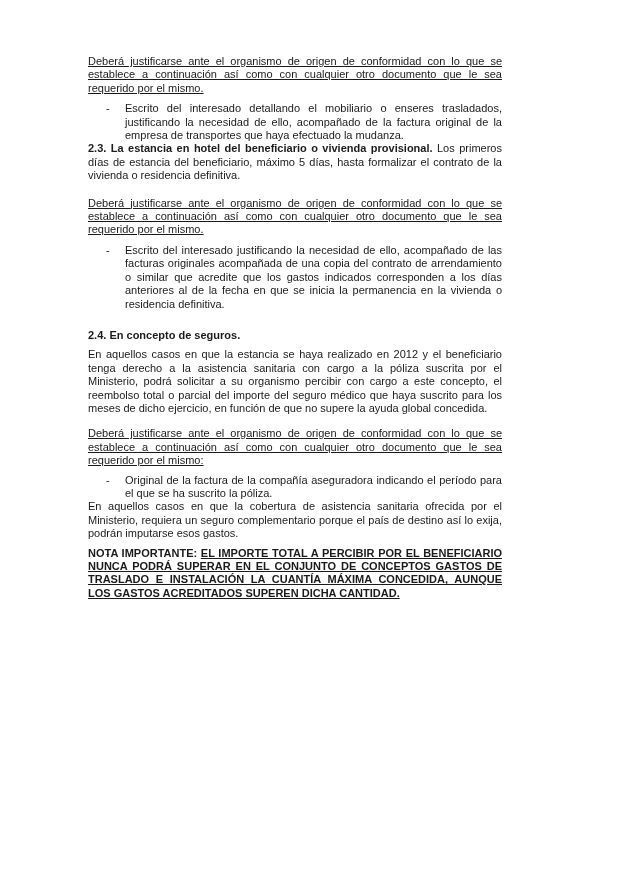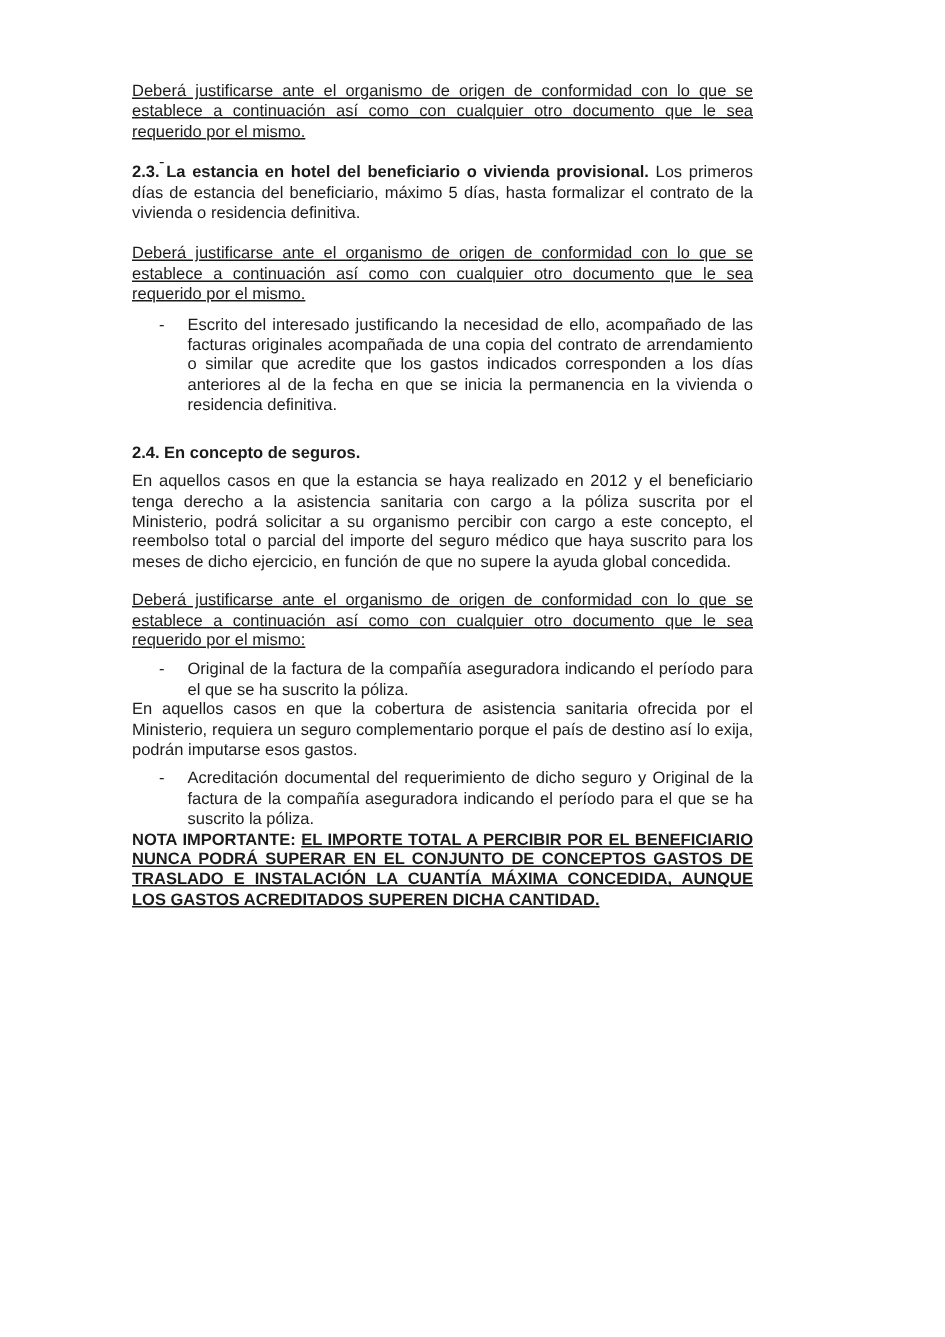--- a/index.html
+++ b/index.html
@@ -31,40 +31,41 @@
     line-height: 13.4px;
     text-align: justify;
   }
   .bullet .dash {
     position: absolute;
     left: 18px;
     top: 0;
   }
   
   .mt-b1   { margin-top: 7px; }
-  .mt-s23  { margin-top: 14px; }
+  .mt-s23  { }
   .mt-u2   { margin-top: 14px; }
   .mt-b2   { margin-top: 7px; }
   .mt-h24  { margin-top: 18px; }
   .mt-p24  { margin-top: 6px; }
   .mt-u3   { margin-top: 12px; }
   .mt-b3   { margin-top: 6px; }
   .mt-comp { margin-top: 0; }
   .mt-b4   { margin-top: 6px; }
   .mt-nota { }
 </style>
 </head>
 <body>
 
 <div class="page">
 
   <p class="para underline">Deberá justificarse ante el organismo de origen de conformidad con lo que se establece a continuación así como con cualquier otro documento que le sea requerido por el mismo.</p>
 
   <div class="bullet mt-b1">
     <span class="dash">-</span>
+    <span>Escrito del interesado detallando el mobiliario o enseres trasladados, justificando la necesidad de ello, acompañado de la factura original de la empresa de transportes que haya efectuado la mudanza.</span>
   </div>
 
   <p class="para mt-s23">
     <span class="bold">2.3. La estancia en hotel del beneficiario o vivienda provisional.</span><span> Los primeros días de estancia del beneficiario, máximo 5 días, hasta formalizar el contrato de la vivienda o residencia definitiva.</span>
   </p>
 
   <p class="para underline mt-u2">Deberá justificarse ante el organismo de origen de conformidad con lo que se establece a continuación así como con cualquier otro documento que le sea requerido por el mismo.</p>
 
   <div class="bullet mt-b2">
     <span class="dash">-</span>
@@ -79,20 +80,19 @@
 
   <div class="bullet mt-b3">
     <span class="dash">-</span>
     <span>Original de la factura de la compañía aseguradora indicando el período para el que se ha suscrito la póliza.</span>
   </div>
 
   <p class="para mt-comp">En aquellos casos en que la cobertura de asistencia sanitaria ofrecida por el Ministerio, requiera un seguro complementario porque el país de destino así lo exija, podrán imputarse esos gastos.</p>
 
   <div class="bullet mt-b4">
     <span class="dash">-</span>
-    <span>Acreditación documental del requerimiento de dicho seguro y Original de la factura de la compañía aseguradora indicando el período para el que se ha suscrito la póliza.</span>
   </div>
 
   <p class="para mt-nota">
     <span class="bold">NOTA IMPORTANTE: </span><span class="bold underline">EL IMPORTE TOTAL A PERCIBIR POR EL BENEFICIARIO NUNCA PODRÁ SUPERAR EN EL CONJUNTO DE CONCEPTOS GASTOS DE TRASLADO E INSTALACIÓN LA CUANTÍA MÁXIMA CONCEDIDA, AUNQUE LOS GASTOS ACREDITADOS SUPEREN DICHA CANTIDAD.</span>
   </p>
 
 </div>
 
 </body></html>

